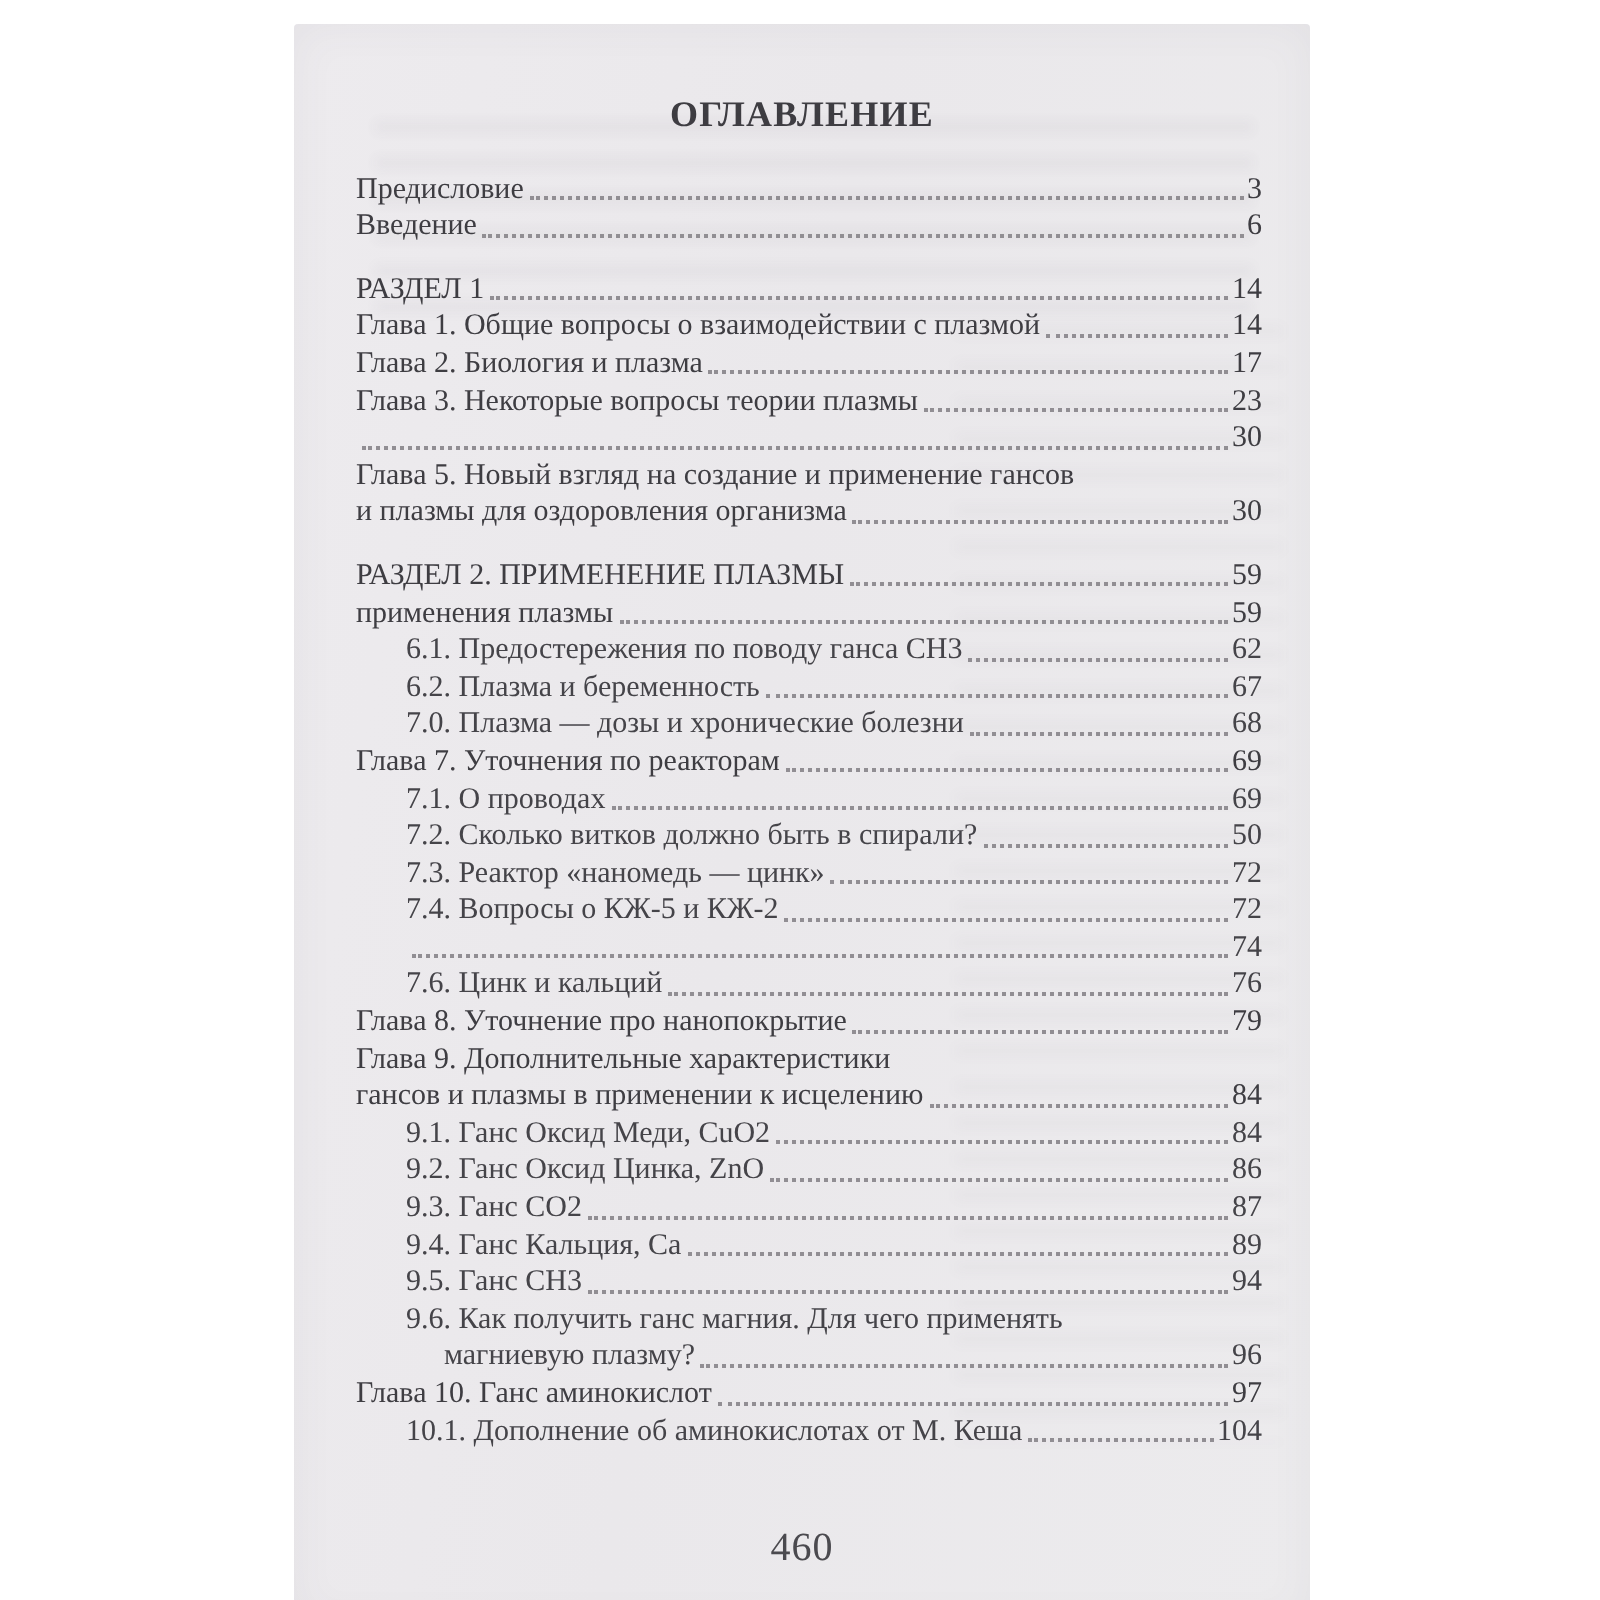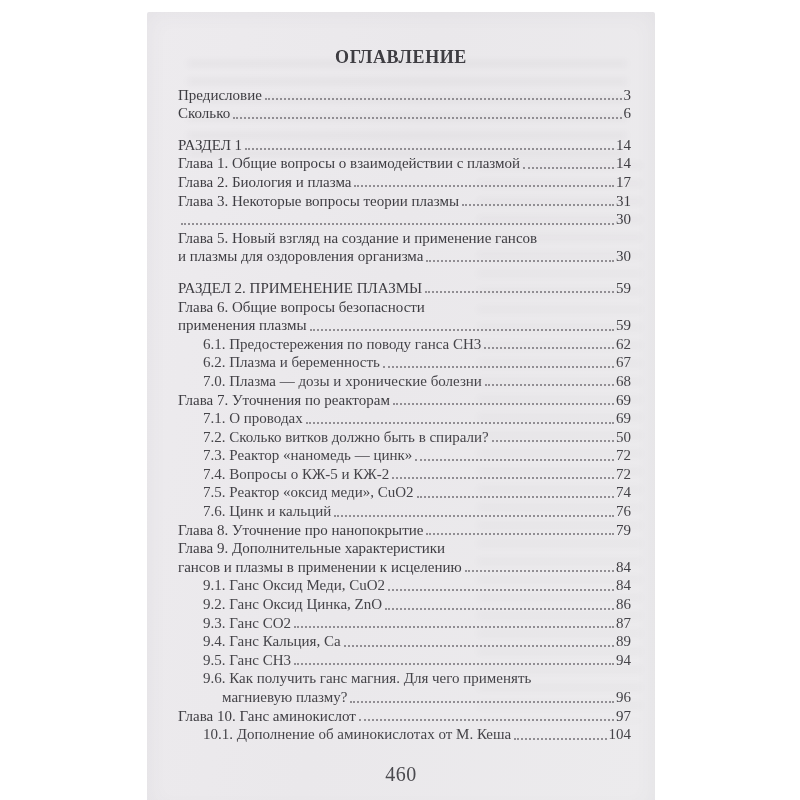--- a/index.html
+++ b/index.html
@@ -80,21 +80,21 @@
     <div class="showthrough st-top"></div>
     <div class="showthrough st-right"></div>
     <h1 class="toc-title">ОГЛАВЛЕНИЕ</h1>
     <div class="toc" id="toc">
         <div class="toc-row bold indent-0">
           <span class="label">Предисловие</span>
           <span class="leader"></span>
           <span class="pagenum">3</span>
         </div>
         <div class="toc-row bold indent-0">
-          <span class="label">Сколько</span>
+          <span class="label">Введение</span>
           <span class="leader"></span>
           <span class="pagenum">6</span>
         </div>
         <div class="toc-spacer"></div>
         <div class="toc-row bold indent-0">
           <span class="label">РАЗДЕЛ 1</span>
           <span class="leader"></span>
           <span class="pagenum">14</span>
         </div>
         <div class="toc-row bold indent-0">
@@ -103,44 +103,41 @@
           <span class="pagenum">14</span>
         </div>
         <div class="toc-row bold indent-0">
           <span class="label">Глава 2. Биология и плазма</span>
           <span class="leader"></span>
           <span class="pagenum">17</span>
         </div>
         <div class="toc-row bold indent-0">
           <span class="label">Глава 3. Некоторые вопросы теории плазмы</span>
           <span class="leader"></span>
-          <span class="pagenum">31</span>
+          <span class="pagenum">23</span>
         </div>
         <div class="toc-row bold indent-0">
           <span class="leader"></span>
           <span class="pagenum">30</span>
         </div>
         <div class="toc-row bold indent-0">
           <span class="label">Глава 5. Новый взгляд на создание и применение гансов</span>
         </div>
         <div class="toc-row bold indent-0">
           <span class="label">и плазмы для оздоровления организма</span>
           <span class="leader"></span>
           <span class="pagenum">30</span>
         </div>
         <div class="toc-spacer"></div>
         <div class="toc-row bold indent-0">
           <span class="label">РАЗДЕЛ 2. ПРИМЕНЕНИЕ ПЛАЗМЫ</span>
           <span class="leader"></span>
           <span class="pagenum">59</span>
         </div>
         <div class="toc-row bold indent-0">
-          <span class="label">Глава 6. Общие вопросы безопасности</span>
-        </div>
-        <div class="toc-row bold indent-0">
           <span class="label">применения плазмы</span>
           <span class="leader"></span>
           <span class="pagenum">59</span>
         </div>
         <div class="toc-row indent-1">
           <span class="label">6.1. Предостережения по поводу ганса CH3</span>
           <span class="leader"></span>
           <span class="pagenum">62</span>
         </div>
         <div class="toc-row indent-1">
@@ -172,21 +169,20 @@
           <span class="label">7.3. Реактор «наномедь — цинк»</span>
           <span class="leader"></span>
           <span class="pagenum">72</span>
         </div>
         <div class="toc-row indent-1">
           <span class="label">7.4. Вопросы о КЖ-5 и КЖ-2</span>
           <span class="leader"></span>
           <span class="pagenum">72</span>
         </div>
         <div class="toc-row indent-1">
-          <span class="label">7.5. Реактор «оксид меди», CuO2</span>
           <span class="leader"></span>
           <span class="pagenum">74</span>
         </div>
         <div class="toc-row indent-1">
           <span class="label">7.6. Цинк и кальций</span>
           <span class="leader"></span>
           <span class="pagenum">76</span>
         </div>
         <div class="toc-row bold indent-0">
           <span class="label">Глава 8. Уточнение про нанопокрытие</span>

